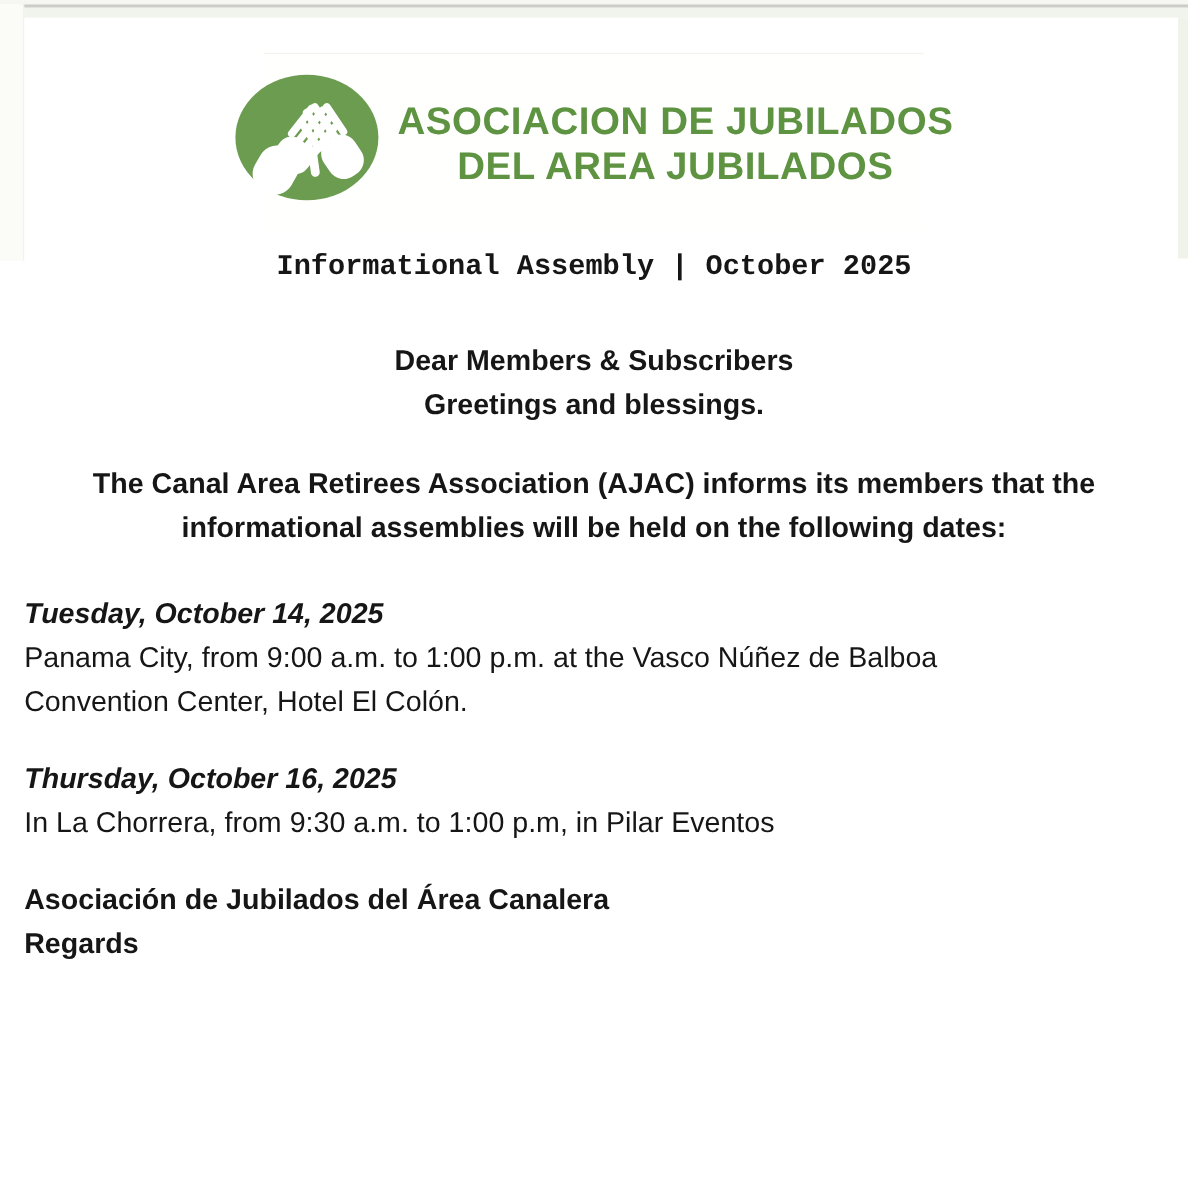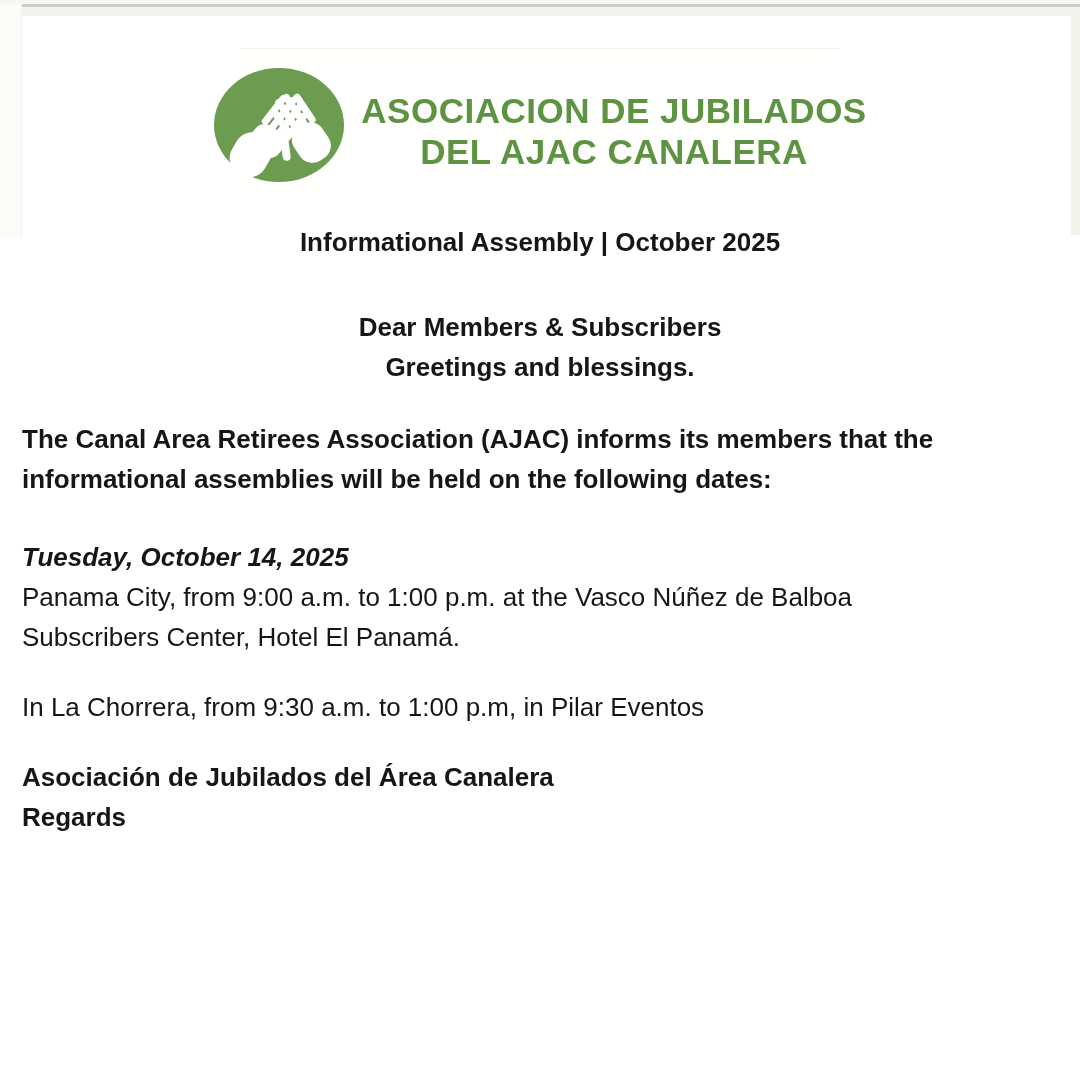--- a/index.html
+++ b/index.html
@@ -51,31 +51,33 @@
     text-align: center;
     white-space: nowrap;
   }
 
   .subject {
     margin-top: 14px;
     text-align: center;
     font-weight: 700;
     font-size: 26px;
     line-height: 36px;
+    font-family: Liberation Mono, monospace;
   }
 
   .greeting {
     margin-top: 47px;
     text-align: center;
     font-weight: 700;
   }
 
   .intro {
     margin-top: 32px;
     font-weight: 700;
+    text-align: center;
   }
 
   .event { margin-top: 38px; }
   .event + .event { margin-top: 30px; }
   .event-date { font-weight: 700; font-style: italic; }
   .event-line { font-weight: 400; }
   .bold-suffix { font-weight: 700; }
 
   .signature { margin-top: 30px; font-weight: 700; }
 </style>
@@ -112,44 +114,45 @@
           <rect x="-27" y="-8" width="8" height="28" rx="4" fill="#ffffff" transform="rotate(26 -23 6)"></rect>
         </g>
 
         <g transform="translate(40,84) rotate(30)">
           <rect x="-18" y="-16" width="38" height="44" rx="17" fill="#ffffff"></rect>
         </g>
       </svg>
     </span>
     <div class="logo-name">
       <div>ASOCIACION DE JUBILADOS</div>
-      <div>DEL AJAC CANALERA</div>
+      <div>DEL AREA JUBILADOS</div>
     </div>
   </div>
 
   <div class="subject">Informational Assembly | October 2025</div>
 
   <div class="greeting">
     <div>Dear Members &amp; Subscribers</div>
     <div>Greetings and blessings.</div>
   </div>
 
   <div class="intro">
     <div>The Canal Area Retirees Association (AJAC) informs its members that the</div>
     <div>informational assemblies will be held on the following dates:</div>
   </div>
 
   <div class="event">
     <div class="event-date">Tuesday, October 14, 2025</div>
     <div class="event-line">Panama City, from 9:00 a.m. to 1:00 p.m. at the Vasco Núñez de Balboa</div>
-    <div class="event-line">Subscribers Center, Hotel El Panamá.</div>
+    <div class="event-line">Convention Center, Hotel El Colón.</div>
   </div>
 
 
   <div class="event">
+    <div class="event-date">Thursday, October 16, 2025</div>
     <div class="event-line">In La Chorrera, from 9:30 a.m. to 1:00 p.m, in Pilar Eventos</div>
   </div>
 
   <div class="signature">
     <div>Asociación de Jubilados del Área Canalera</div>
     <div>Regards</div>
   </div>
 
 </div>
 

